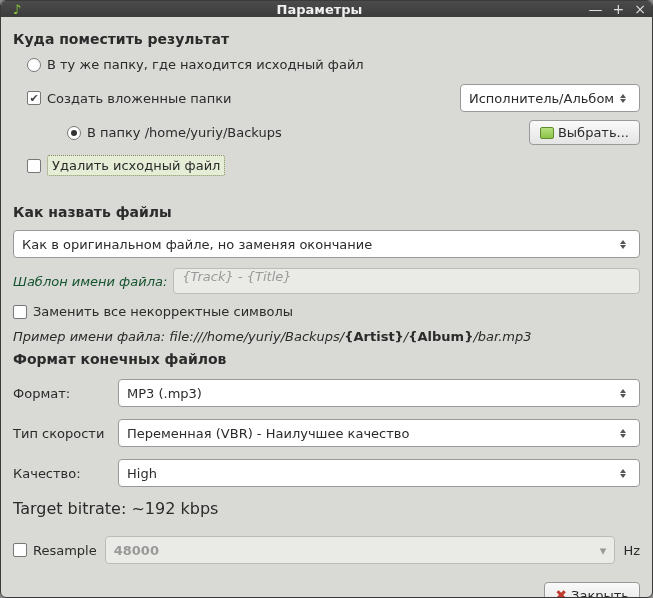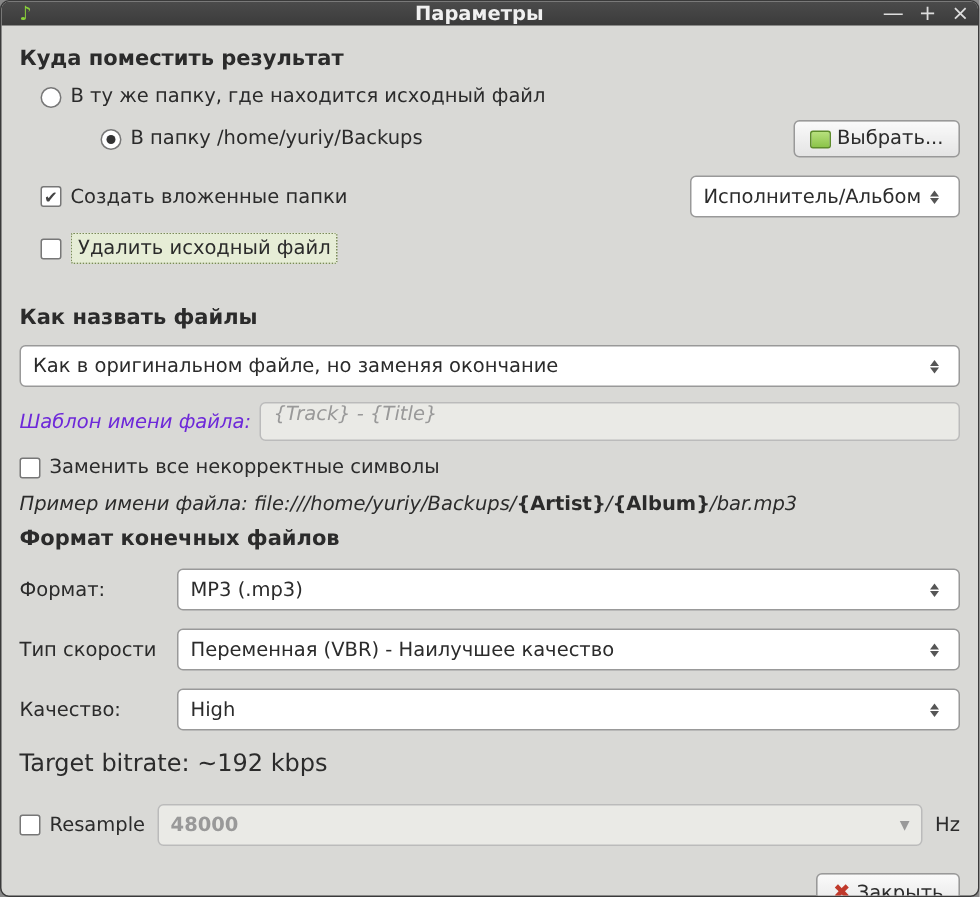--- a/index.html
+++ b/index.html
@@ -130,21 +130,21 @@
   .disabled.select, .disabled.select-input, .disabled.text-input { background: #eaeae6; border-color:#bbb; }
   .form-row {
     display: flex; align-items: center; margin: 6px 0;
   }
   .form-row .lbl { width: 105px; font-size: 13px; }
   .form-row .control { flex: 1; }
   .flex-spacer { flex: 1; }
   .example-line { font-style: italic; font-size: 13px; margin: 6px 0 3px 0; }
   .example-line .bold { font-weight: bold; font-style: normal; }
   .pattern-row { display: flex; align-items: center; margin: 6px 0; }
-  .pattern-row .plabel { font-style: italic; color: #6d28d9; margin-right: 6px; font-size: 13px; }
+  .pattern-row .plabel { font-style: italic; color: #14532d; margin-right: 6px; font-size: 13px; }
   .pattern-row .pinput {
     flex:1; height: 26px; background:#eaeae6; border:1px solid #bbb;
     border-radius:4px; padding:0 8px; color:#999; font-style: italic; display:flex; 
   }
   .hz-label { margin-left: 8px; }
   .footer {
     display:flex; justify-content:flex-end;
     padding-top: 14px;
   }
   .target-bitrate-row { font-size: 16px; margin: 6px 0 14px 0; }
@@ -166,42 +166,42 @@
     </div>
   </div>
 
   <div class="content">
 
     <div class="section-heading">Куда поместить результат</div>
 
     <div class="row indent-1">
       <span class="radio"></span>
       <span class="label">В ту же папку, где находится исходный файл</span>
+    </div>
+
+    <div class="row indent-1" style="margin-top:8px;">
+      <span class="checkbox checked"></span>
+      <span class="label">Создать вложенные папки</span>
+      <span class="flex-spacer"></span>
+      <div class="select" style="width:180px;">
+        <span class="value">Исполнитель/Альбом</span>
+        <span class="caret"></span>
+      </div>
     </div>
 
     <div class="row indent-2 two-indent-row">
       <span class="radio checked"></span>
       <span class="label">В папку /home/yuriy/Backups</span>
       <span class="flex-spacer"></span>
       <span class="btn">
         <span class="icon-folder"></span>
         <span>Выбрать...</span>
       </span>
     </div>
 
-    <div class="row indent-1" style="margin-top:8px;">
-      <span class="checkbox checked"></span>
-      <span class="label">Создать вложенные папки</span>
-      <span class="flex-spacer"></span>
-      <div class="select" style="width:180px;">
-        <span class="value">Исполнитель/Альбом</span>
-        <span class="caret"></span>
-      </div>
-    </div>
-
     <div class="row indent-1" style="margin-top:6px;">
       <span class="checkbox"></span>
       <span class="label highlighted">Удалить исходный файл</span>
     </div>
 
     <div class="section-heading" style="margin-top:24px;">Как назвать файлы</div>
 
     <div class="biglist" style="margin:4px 0;">
       <div class="select">
         <span class="value">Как в оригинальном файле, но заменяя окончание</span>

